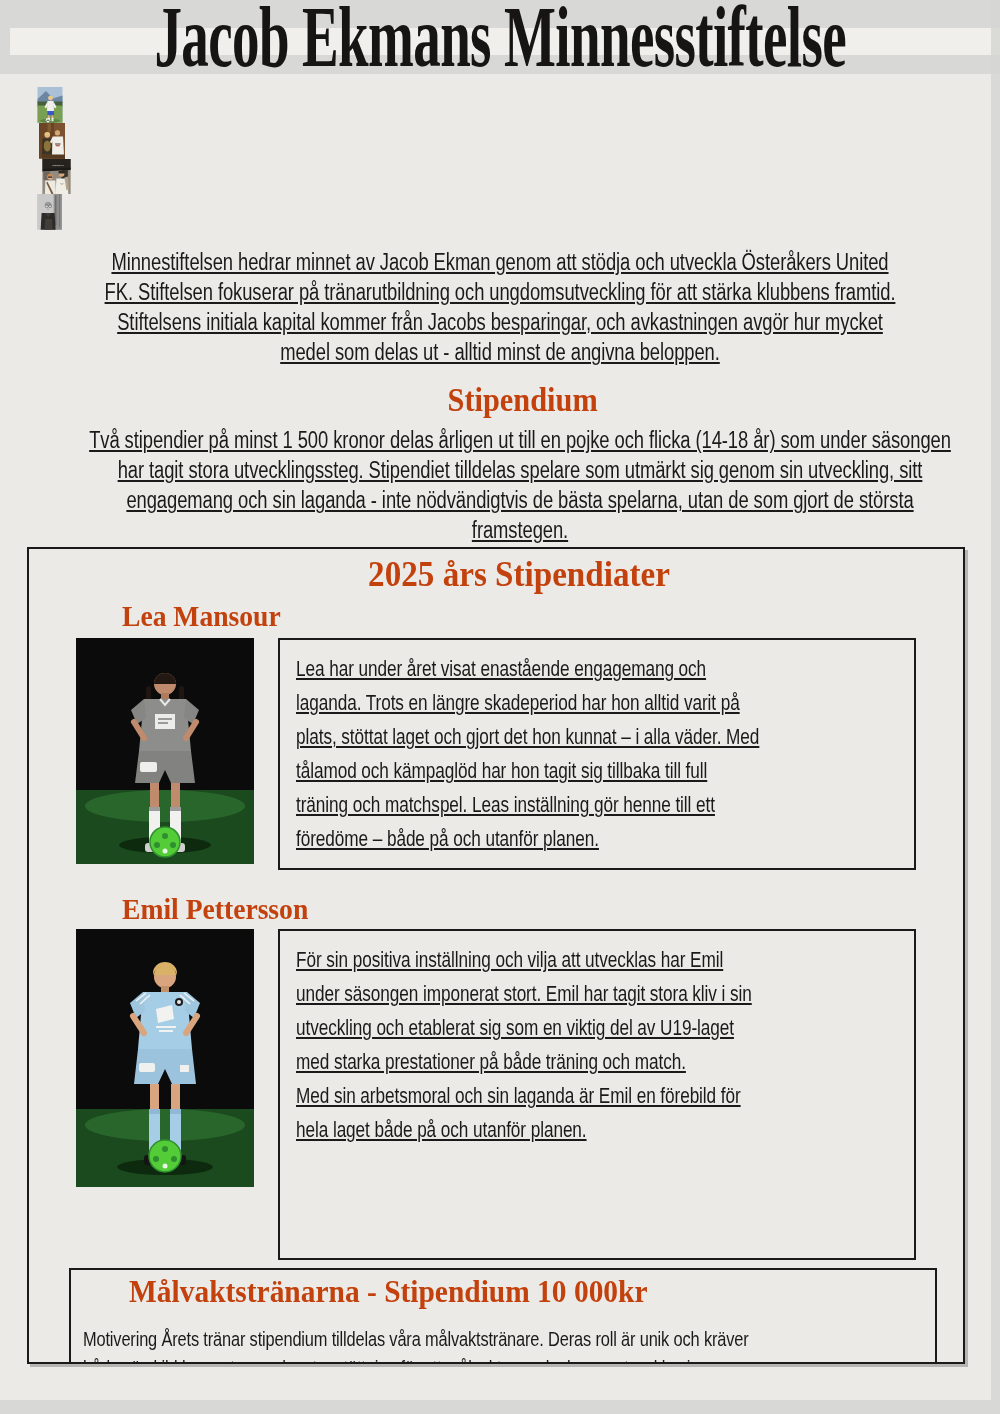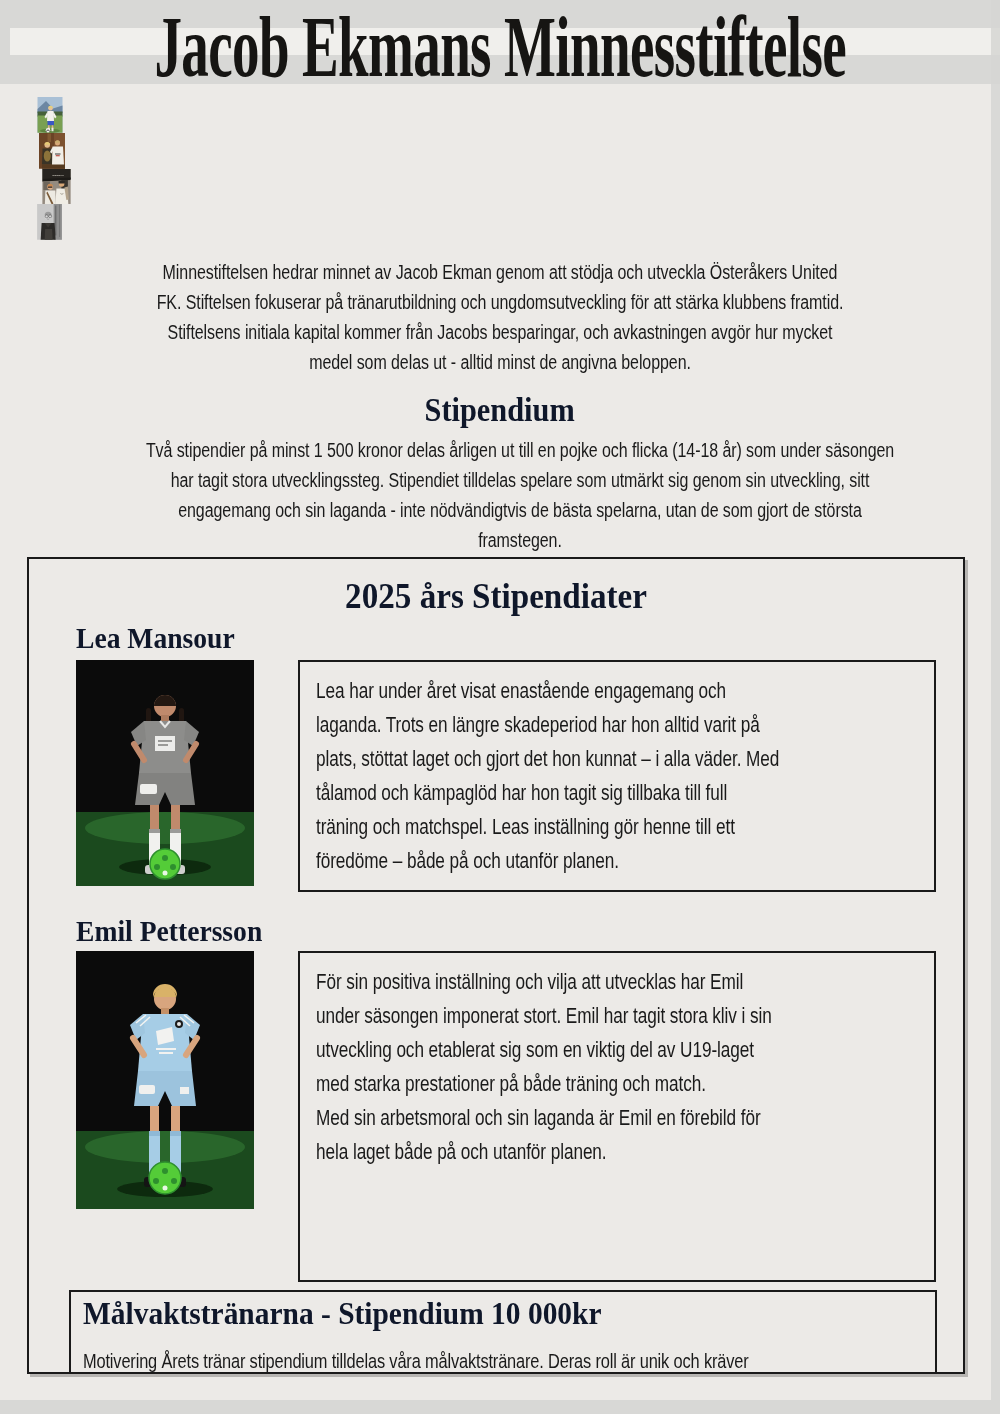--- a/index.html
+++ b/index.html
@@ -8,57 +8,57 @@
     --lea-kit:#8d8d8b; --emil-kit:#a6cde6;
   }
   *{margin:0;padding:0;box-sizing:border-box;}
   html,body{width:1000px;}
   body{
     height:1414px; position:relative; overflow:hidden;
     background:var(--page-bg,#eceae7); color:var(--text,#1a1a1a);
     font-family:"Liberation Sans", sans-serif;
   }
   
-  .header{position:relative; height:84px; background:var(--band-gray,#d8d8d6);}
+  .header{position:relative; height:74px; background:var(--band-gray,#d8d8d6);}
   .header .light-strip{position:absolute; left:10px; right:0; top:28px; height:27px; background:var(--strip-light,#f0efec);}
   .header h1{
     position:absolute; inset:0; display:flex; justify-content:center; align-items:flex-end;
     font-family:"Liberation Serif", serif; font-weight:bold; font-size:86px; line-height:1;
     color:#161513; padding-bottom:0;
   }
   .header h1 span{transform:scaleX(.64); white-space:nowrap; letter-spacing:-1px; display:inline-block; margin-bottom:-6px;}
   
   .photo-strip{display:flex; justify-content:center; margin-top:13px; height:143px;flex-direction:column;}
   .photo-strip svg{display:block; height:143px;}
   
   .cond{width:125%; transform:scaleX(.8); transform-origin:0 0; white-space:pre-line; letter-spacing:-.1px;}
   .lead-wrap{margin-top:17px;}
   .lead .cond, .stip-p .cond{text-align:center;}
-  .lead, .stip-p{width:1000px; font-size:20px; line-height:30px;}
-  
-  .serif-h{font-family:"Liberation Serif", serif; font-weight:bold; color:#0f172a;}
+  .lead, .stip-p{width:1000px; font-size:23px; line-height:30px;text-decoration:underline;}
+  
+  .serif-h{font-family:"Liberation Serif", serif; font-weight:bold; color:#c2410c;padding-left:46px;}
   .h-center{display:flex; justify-content:center;}
   .h-center span{transform:scaleX(.92); white-space:nowrap; display:inline-block;}
   .h-left span{transform:scaleX(.92); transform-origin:0 50%; white-space:nowrap; display:inline-block;}
   .stip-h{margin-top:13px; font-size:33px; line-height:40px;}
   .stip-p{margin-top:5px;padding-left:40px;}
   
   .award-box{
     width:938px; height:817px; margin:2px auto 0; margin-left:27px;
     border:2px solid var(--border,#1a1a1a); background:var(--page-bg,#eceae7);
     box-shadow:3px 3px 0 #b7b5b2; overflow:hidden;
   }
-  .award-title{margin-top:16px; font-size:36px; line-height:42px;}
+  .award-title{margin-top:4px; font-size:36px; line-height:42px;}
   .recipient-name{margin:4px 0 5px 47px; font-size:30px; line-height:34px;}
   .recipient-name.second{margin-top:22px; margin-bottom:3px;}
   .recipient-row{display:flex; align-items:flex-start; margin-left:47px;}
   .player-photo{flex:0 0 auto; display:block;}
   .motivation-box{
-    margin-left:44px; width:638px; border:2px solid var(--border,#1a1a1a);
-    background:var(--page-bg,#eceae7); padding:12px 16px;
+    margin-left:24px; width:638px; border:2px solid var(--border,#1a1a1a);
+    background:var(--page-bg,#eceae7); padding:12px 16px;text-decoration:underline;
   }
   .motivation-box.lea{height:232px;}
   .motivation-box.emil{height:331px;}
   .motivation-box .cond{font-size:21.5px; line-height:34px;}
   
   .gk-box{
     margin:8px 0 0 40px; width:868px; height:161px;
     border:2px solid var(--border,#1a1a1a); background:var(--page-bg,#eceae7);
     padding:6px 12px 8px; overflow:hidden;
   }

